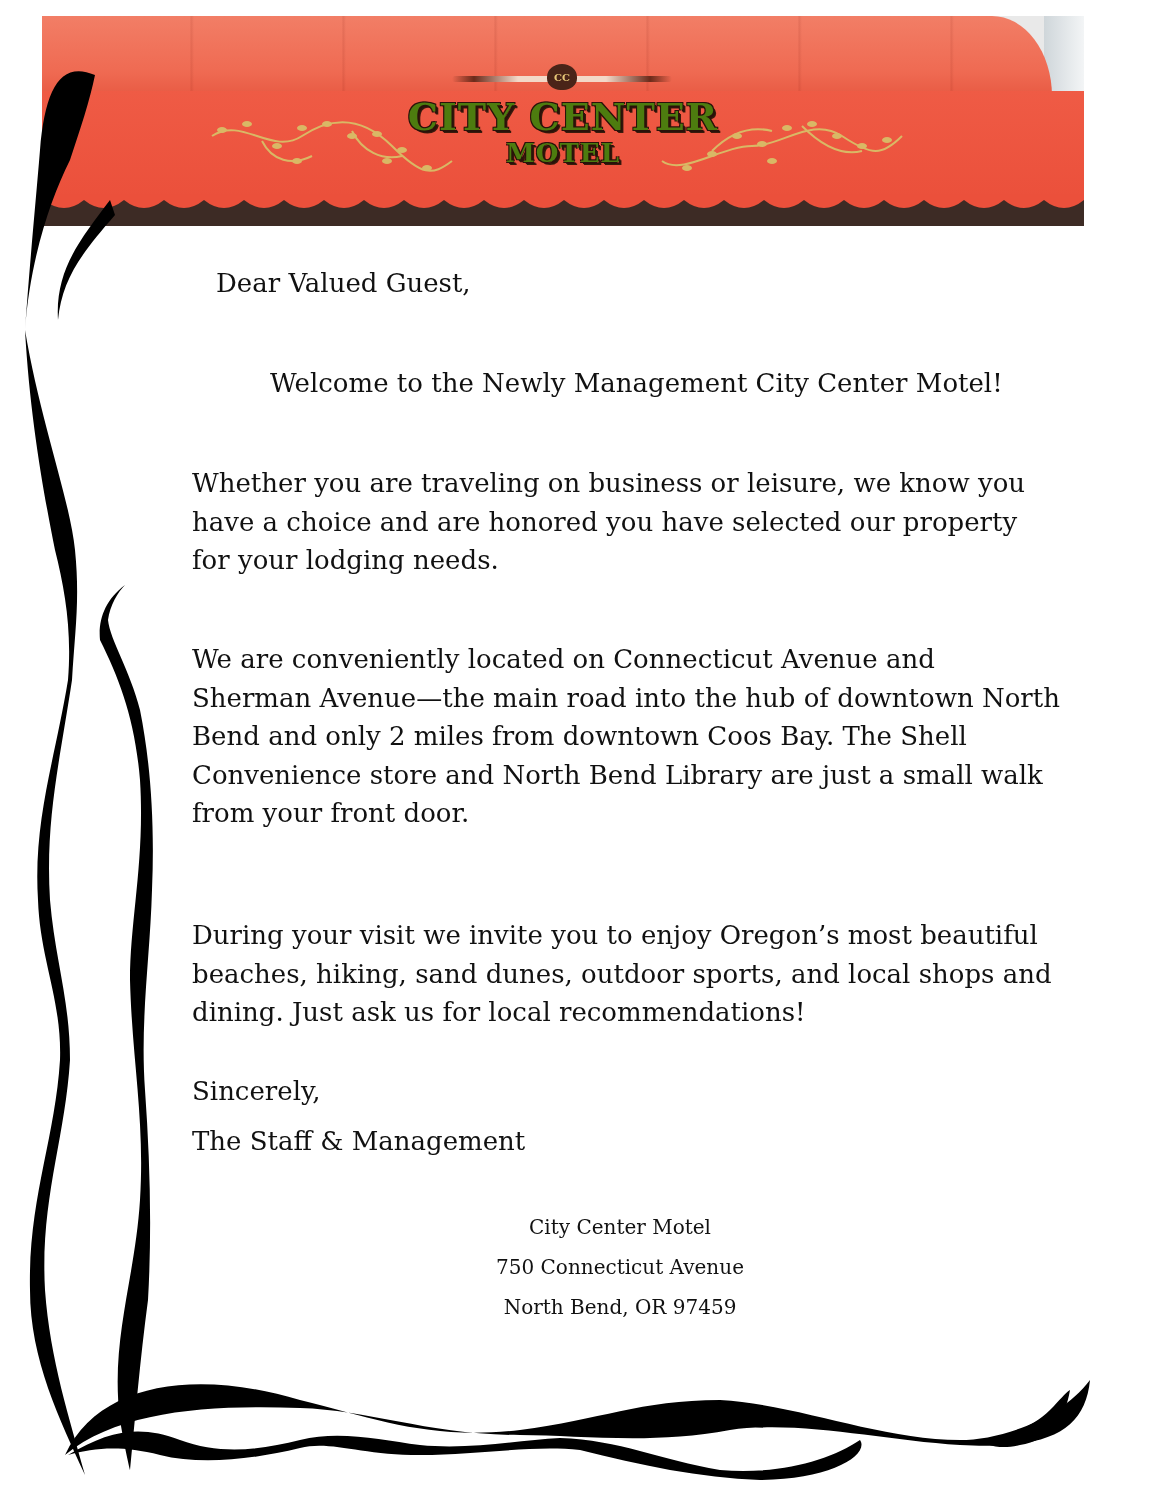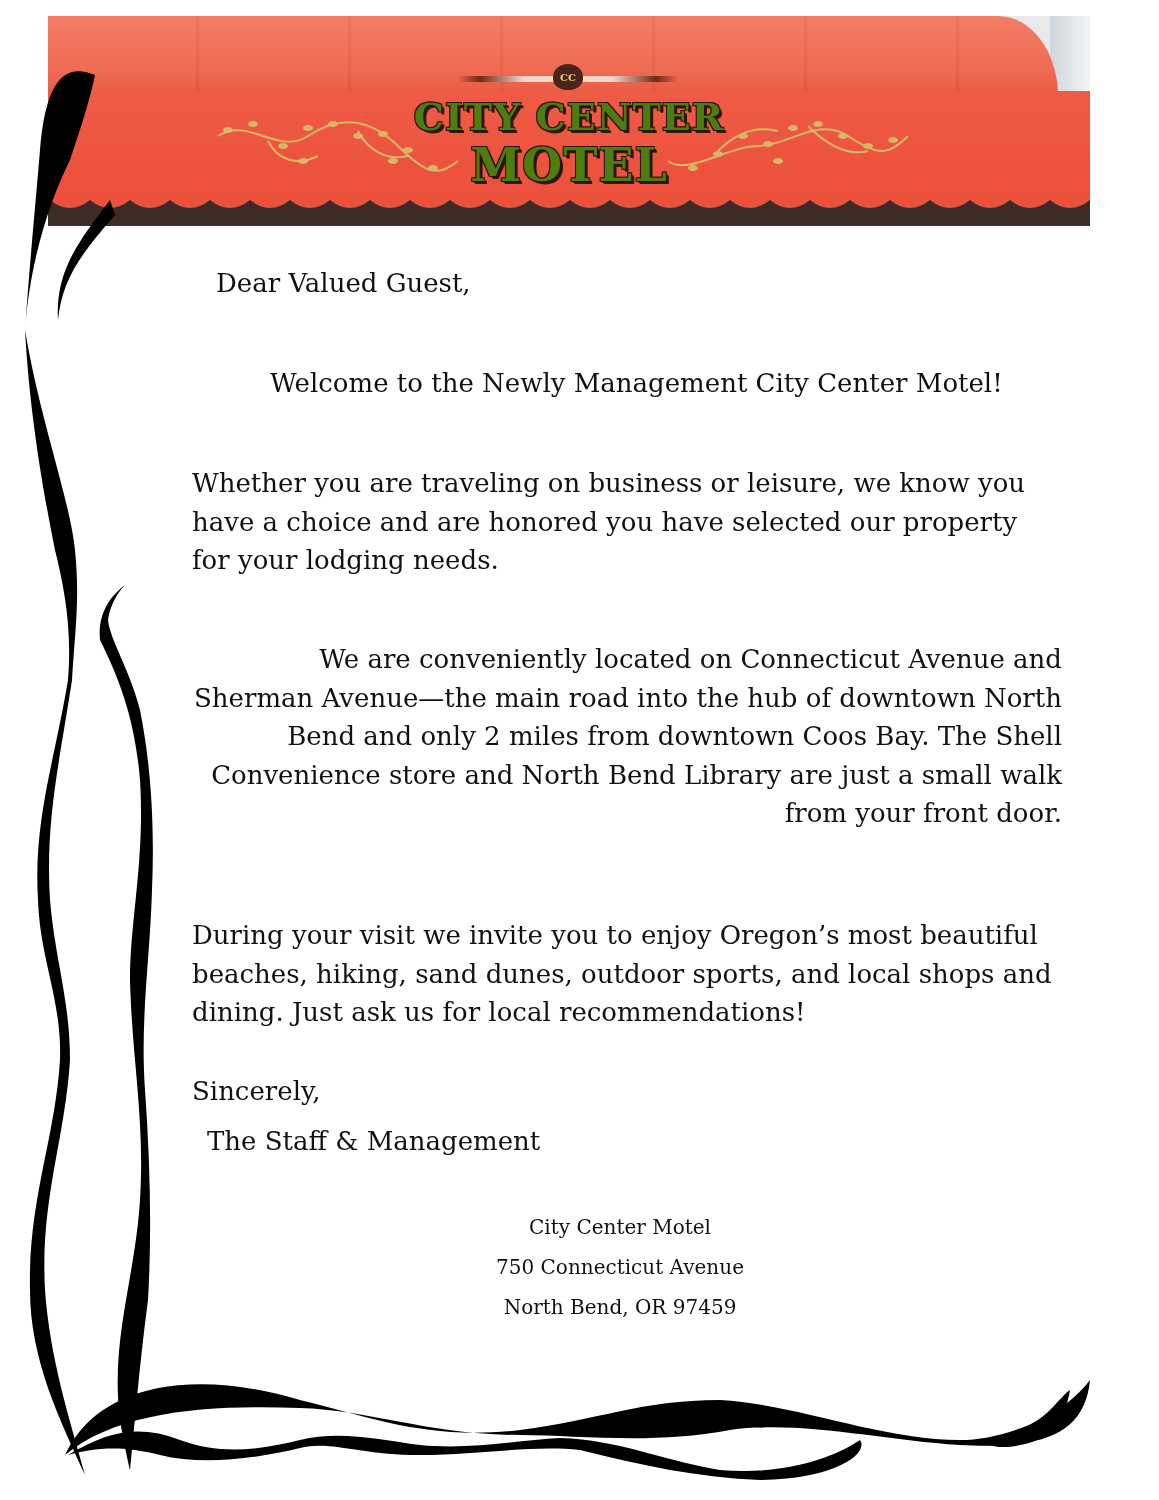--- a/index.html
+++ b/index.html
@@ -1,47 +1,47 @@
 <!DOCTYPE html>
 <html><head>
   <meta charset="utf-8">
   <style>
     html, body { margin: 0; padding: 0; background: #ffffff; }
     body { width: 1159px; height: 1500px; position: relative; overflow: hidden; font-family: "DejaVu Serif", "Liberation Serif", serif; color: #111; }
 
     
-    .awning { position: absolute; left: 48px; top: 16px; width: 1042px; height: 210px; overflow: hidden; background: #e9e9e9; }
+    .awning { position: absolute; left: 42px; top: 16px; width: 1042px; height: 210px; overflow: hidden; background: #e9e9e9; }
     .awning-window { position: absolute; right: 0; top: 0; width: 40px; height: 210px; background: linear-gradient(90deg,#cfd6da,#f3f5f6); }
     .awning-top { position: absolute; left: 0; top: 0; width: 1010px; height: 80px; background: linear-gradient(180deg,#f27e66 0%, #ef6a52 70%, #e85a43 100%); border-top-right-radius: 60px 80px; }
     .awning-ribs { position: absolute; left: 0; top: 0; width: 1010px; height: 80px; background: repeating-linear-gradient(90deg, rgba(0,0,0,0) 0px, rgba(0,0,0,0) 148px, rgba(120,20,10,0.12) 149px, rgba(0,0,0,0) 152px); border-top-right-radius: 60px 80px; }
     .awning-face { position: absolute; left: 0; top: 75px; width: 1042px; height: 108px; background: linear-gradient(180deg,#ef5b45 0%, #eb503b 100%); }
     .awning-scallops { position: absolute; left: 0; top: 180px; width: 1042px; height: 30px; background: #3d2b25; }
     .awning-scallops svg { position: absolute; left: 0; top: -2px; }
     .emblem { position: absolute; left: 505px; top: 48px; width: 30px; height: 26px; border-radius: 50% 50% 45% 45%; background: #4a2418; color: #e8c878; font-size: 10px; line-height: 28px; text-align: center; font-weight: bold; }
     .emblem-bar { position: absolute; left: 410px; top: 60px; width: 220px; height: 6px; background: linear-gradient(90deg, transparent, #6b2a1a 10%, #f3d9c8 30%, #f3d9c8 70%, #6b2a1a 90%, transparent); border-radius: 3px; }
     .sign-title { position: absolute; left: 0; width: 1042px; text-align: center; font-family: "DejaVu Serif", serif; font-weight: bold; color: #4d7c0f; text-shadow: 2px 2px 0 #2a120a, -1px -1px 0 #2a120a, 1px -1px 0 #2a120a, -1px 1px 0 #2a120a, 3px 3px 0 #3a1a0c; letter-spacing: 1px; }
     .sign-line1 { top: 78px; font-size: 38px; }
-    .sign-line2 { top: 122px; font-size: 46px; }
+    .sign-line2 { top: 122px; font-size: 26px; }
     .vines { position: absolute; top: 90px; }
     .vines-left { left: 160px; }
     .vines-right { left: 610px; }
 
     
     .ribbon { position: absolute; left: 0; top: 0; }
 
     
     .letter { position: absolute; left: 192px; top: 0; width: 870px; font-size: 26px; line-height: 38.5px; }
     .greeting { position: absolute; top: 264px; left: 4px; white-space: nowrap; margin-left: 20px; }
     .headline { position: absolute; top: 364px; left: 78px; white-space: nowrap; }
     .para { position: absolute; left: 0; width: 870px; margin: 0; }
     .p1 { top: 464px; }
-    .p2 { top: 640px; text-align: right; }
+    .p2 { top: 640px; }
     .p3 { top: 916px; }
     .closing { position: absolute; top: 1072px; left: 0; }
-    .signature { position: absolute; top: 1122px; left: 15px; white-space: nowrap; }
+    .signature { position: absolute; top: 1122px; left: 0; white-space: nowrap; }
 
     .address { position: absolute; left: 420px; top: 1210px; width: 400px; text-align: center; font-size: 20px; }
     .address div { height: 40px; line-height: 34px; }
     .phone { font-size: 27px; line-height: 40px !important; }
   </style>
 </head>
 <body>
 
 <div class="awning">
   <div class="awning-window"></div>

